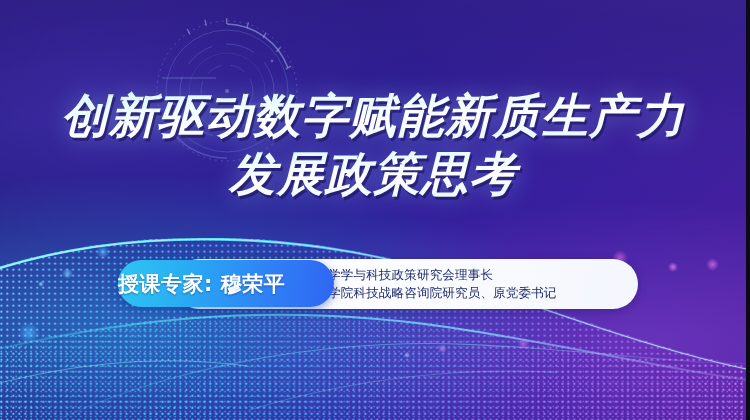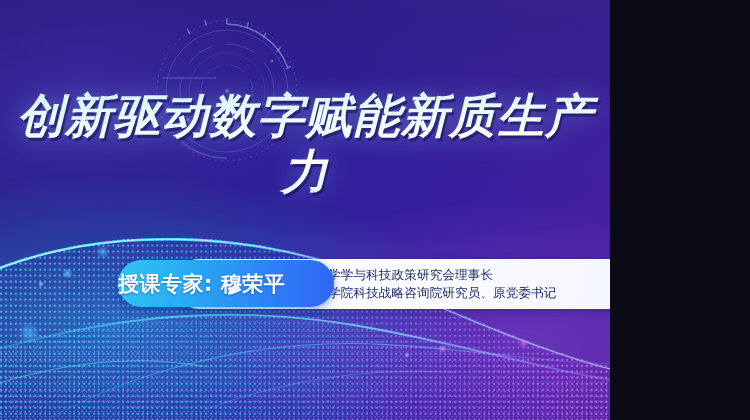--- a/index.html
+++ b/index.html
@@ -1,21 +1,21 @@
 <!DOCTYPE html>
 <html><head>
 <meta charset="utf-8">
 <style>
   * { margin:0; padding:0; box-sizing:border-box; }
   html,body { background:#0b0b18; }
   body { font-family:"Liberation Sans", sans-serif; }
 
   #banner {
     position:relative;
-    width:610px; height:420px;
+    width:746px; height:420px;
     overflow:hidden;
     background:
       radial-gradient(ellipse 60% 55% at 14% 18%, rgba(64,46,170,0.85) 0%, rgba(64,46,170,0) 70%),
       radial-gradient(ellipse 55% 50% at 88% 10%, rgba(58,34,150,0.8) 0%, rgba(58,34,150,0) 72%),
       linear-gradient(118deg, #2b1f86 0%, #2a1d8e 26%, #301f9a 50%, #3a1f9e 72%, #4a1f9e 100%);
   }
 
   
   .diag-band {
     position:absolute; left:-12%; top:-26%;
@@ -220,20 +220,21 @@
     <path d="M-40 122 C 120 58, 330 72, 470 122 C 600 168, 700 202, 790 216" fill="none" stroke="#bff8ff" stroke-width="0.9" opacity="0.85"></path>
     <path d="M-40 198 C 140 152, 300 142, 470 170 C 610 192, 700 216, 790 224" fill="none" stroke="url(#arcGrad2)" stroke-width="1.9"></path>
     <path d="M40 268 C 160 208, 320 178, 470 184 C 610 190, 700 208, 790 202" fill="none" stroke="url(#arcGrad2)" stroke-width="1.2" opacity="0.6"></path>
 
     <path d="M-30 230 C 60 206, 150 192, 250 206" fill="none" stroke="#8ff6ff" stroke-width="1.1" opacity="0.45"></path>
     <path d="M250 250 C 340 222, 450 206, 560 212" fill="none" stroke="#9ae9ff" stroke-width="0.9" opacity="0.3"></path>
   </svg>
 
   <div class="title-wrap">
     <span class="title-line l1">创新驱动数字赋能新质生产力</span>
+    <span class="title-line l2">发展政策思考</span>
   </div>
 
   <div class="speaker-strip">
     <div class="info-panel"></div>
     <div class="info-lines">
       <div>中国科学学与科技政策研究会理事长</div>
       <div>中国科学院科技战略咨询院研究员、原党委书记</div>
     </div>
     <div class="pill">
       <span class="pill-text">授课专家: 穆荣平</span>

